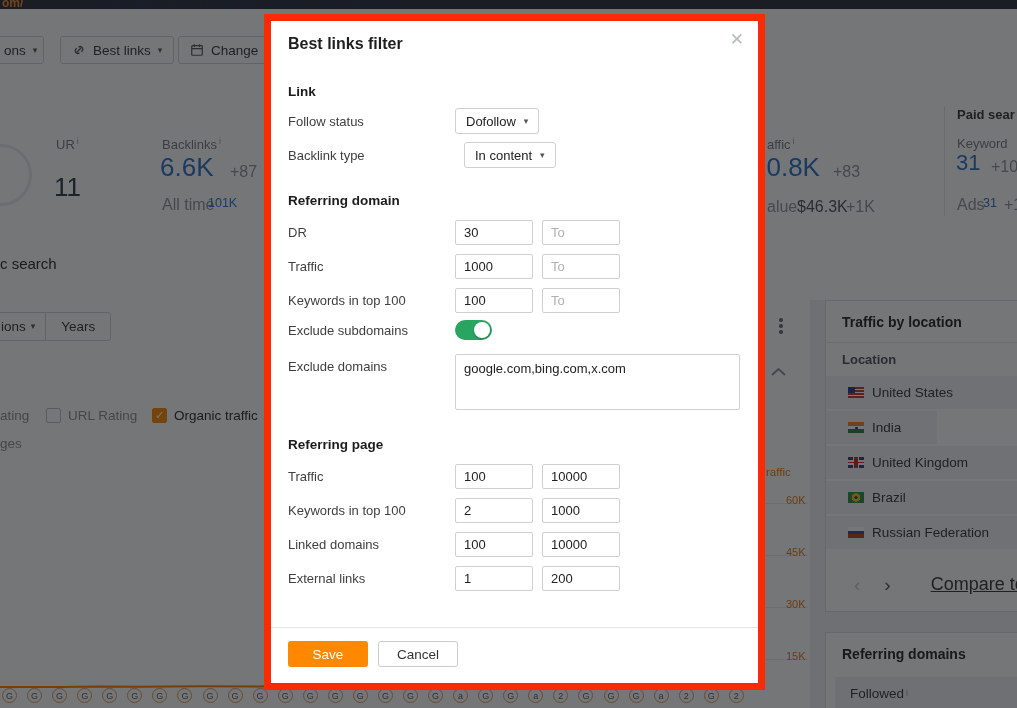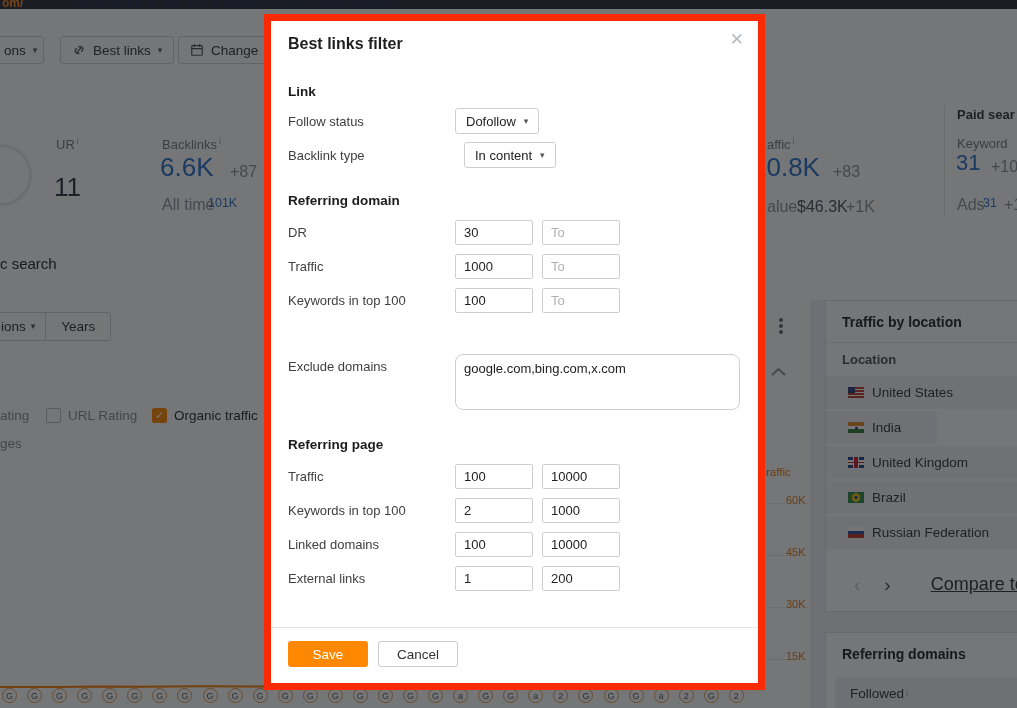--- a/index.html
+++ b/index.html
@@ -71,21 +71,21 @@
   .m-row{position:absolute;left:17px;display:flex;align-items:center;}
   .m-row .rl{width:167px;font-size:13px;color:#404040;flex:0 0 167px;}
   .f-input{width:78px;height:25px;box-sizing:border-box;border:1px solid #cfcfcf;border-radius:2px;
     padding:2px 8px;font:13px "Liberation Sans",sans-serif;color:#222;background:#fff;}
   .f-input+.f-input{margin-left:9px;}
   .f-input::placeholder{color:#b0b0b0;}
   .dd{display:inline-flex;align-items:center;gap:8px;border:1px solid #cfcfcf;border-radius:3px;
     padding:4.5px 10px;font-size:13px;background:#fff;color:#222;cursor:pointer;}
   .toggle{width:37px;height:20px;border-radius:10px;background:#2aa561;position:relative;cursor:pointer;}
   .toggle i{position:absolute;right:2px;top:2px;width:16px;height:16px;border-radius:50%;background:#fff;box-shadow:0 1px 2px rgba(0,0,0,.25);}
-  .f-area{width:285px;height:56px;box-sizing:border-box;border:1px solid #cfcfcf;border-radius:8px;
+  .f-area{width:285px;height:56px;box-sizing:border-box;border:1px solid #cfcfcf;border-radius:2px;
     padding:6px 8px;font:13px "Liberation Sans",sans-serif;color:#222;resize:none;}
   .m-div{position:absolute;left:0;right:0;top:606px;border-top:1px solid #e4e4e4;}
   .btn-save{position:absolute;left:17px;top:620px;width:80px;height:26px;background:#ff8800;color:#fff;
     border:none;border-radius:3px;font:13.5px "Liberation Sans",sans-serif;cursor:pointer;}
   .btn-cancel{position:absolute;left:107px;top:620px;width:80px;height:26px;background:#fff;color:#333;
     border:1px solid #ccc;border-radius:3px;font:13.5px "Liberation Sans",sans-serif;cursor:pointer;}
 </style>
 </head>
 <body>
 
@@ -305,20 +305,26 @@
       <div class="m-row" style="top:233px;">
         <span class="rl">Traffic</span>
         <input class="f-input" value="1000" style="">
         <input class="f-input" placeholder="To" style="">
       </div>
       <div class="m-row" style="top:267px;">
         <span class="rl">Keywords in top 100</span>
         <input class="f-input" value="100" style="">
         <input class="f-input" placeholder="To" style="">
       </div>
+      <div class="m-row" style="top:299px;height:20px;">
+        <span class="rl">Exclude subdomains</span>
+        <span class="toggle">
+            <i></i>
+          </span>
+      </div>
       <div class="m-row" style="top:333px;align-items:flex-start;">
         <span class="rl" style="padding-top:5px;">Exclude domains</span>
         <textarea class="f-area" style="">google.com,bing.com,x.com</textarea>
       </div>
 
       <div class="m-sec" style="top:416px;">Referring page</div>
       <div class="m-row" style="top:443px;">
         <span class="rl">Traffic</span>
         <input class="f-input" value="100" style="">
         <input class="f-input" value="10000" style="">

